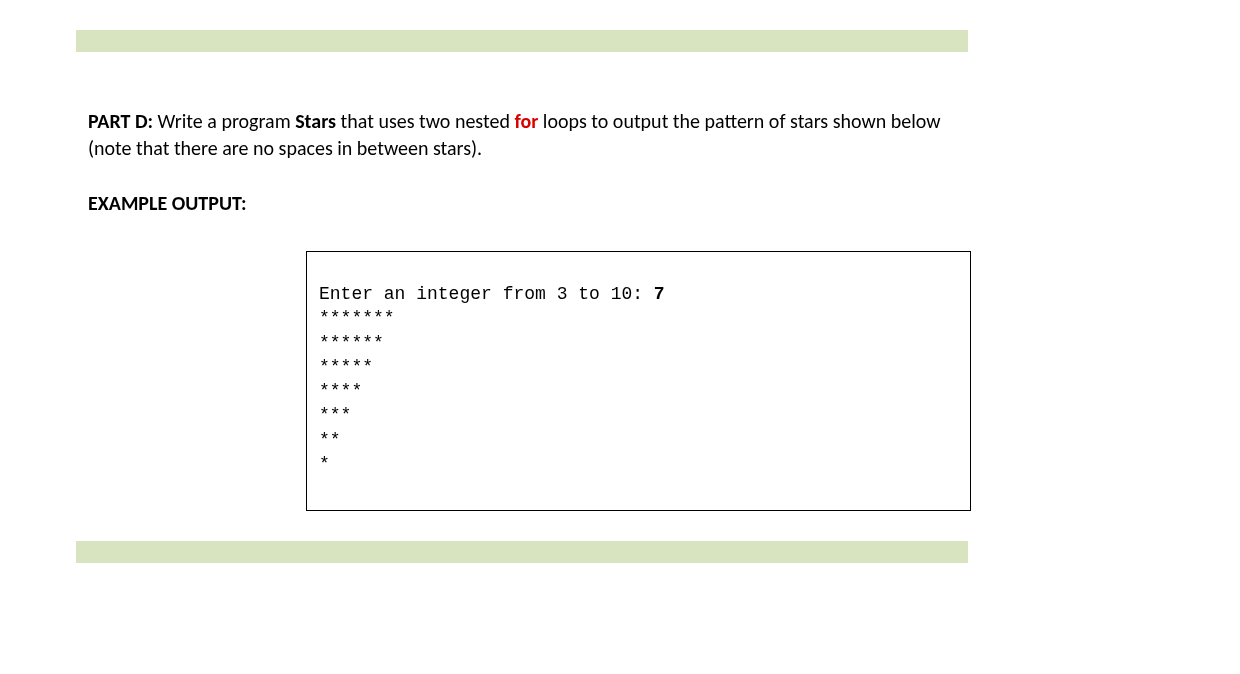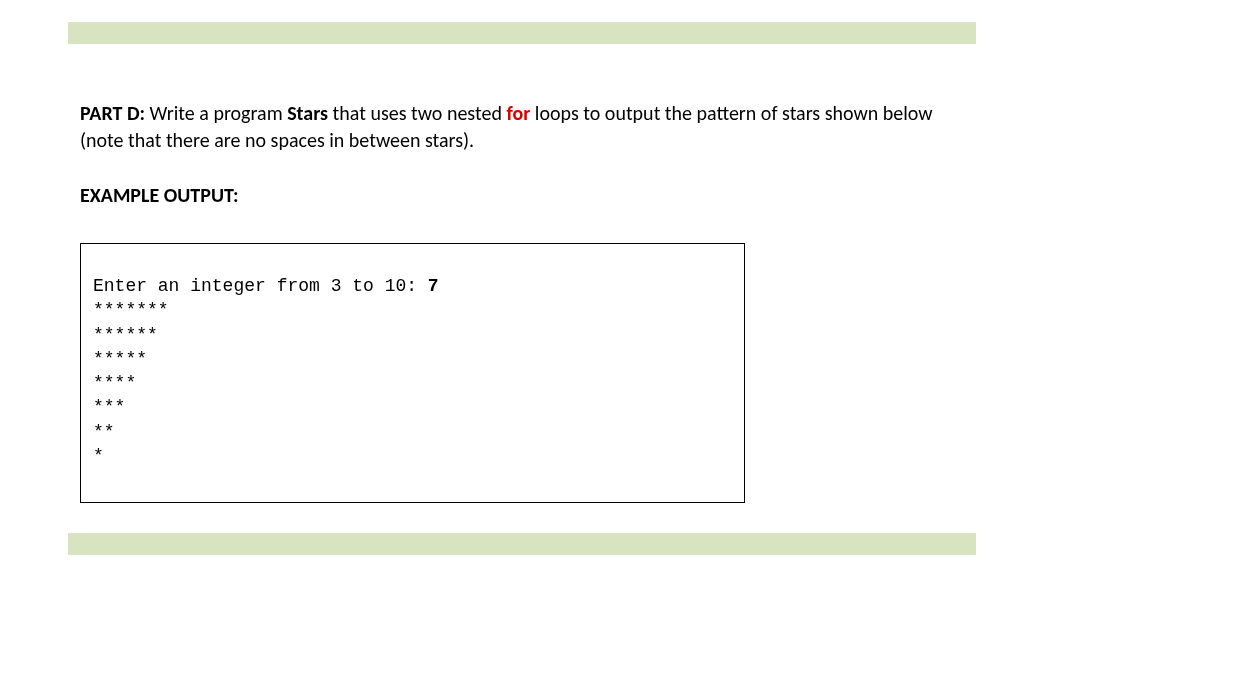--- a/index.html
+++ b/index.html
@@ -7,21 +7,21 @@
     padding: 0;
     width: 1240px;
     height: 674px;
     background: #ffffff;
     font-family: Calibri, "Segoe UI", Arial, sans-serif;
     color: #000;
   }
   .page {
     box-sizing: border-box;
     width: 1044px;
-    padding: 0;
+    padding: 8px;
   }
   .green-bar {
     height: 22px;
     background: #d8e3bf;
     margin: 22px 68px 0 68px;
   }
   .green-bar.bottom {
     margin-top: 30px;
   }
   .content {
@@ -39,20 +39,21 @@
   .instruction .for-kw {
     font-weight: 700;
     color: #d90000;
   }
   .example-label {
     font-weight: 700;
     margin: 12px 0 34px 0;
   }
   .output-box {
     width: 665px;
+    margin-left: 218px;
     border: 1px solid #000;
     padding: 30px 12px 34px 12px;
     box-sizing: border-box;
     font-family: "Courier New", Courier, monospace;
     font-size: 18px;
     line-height: 1.35;
   }
   .output-box .prompt-input {
     font-weight: 700;
   }

